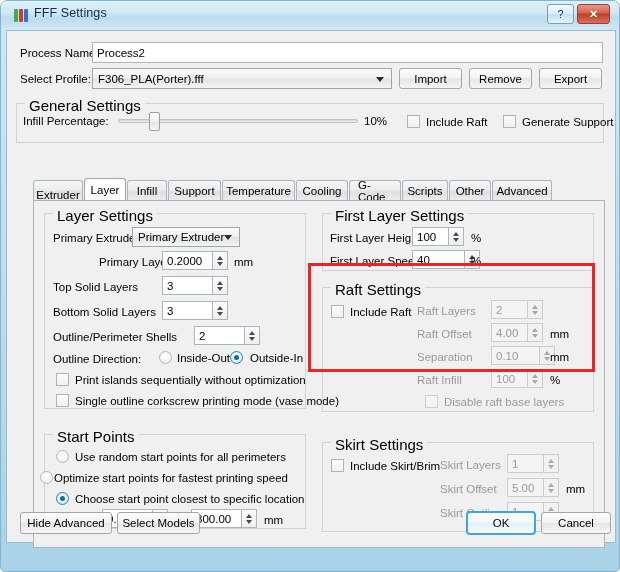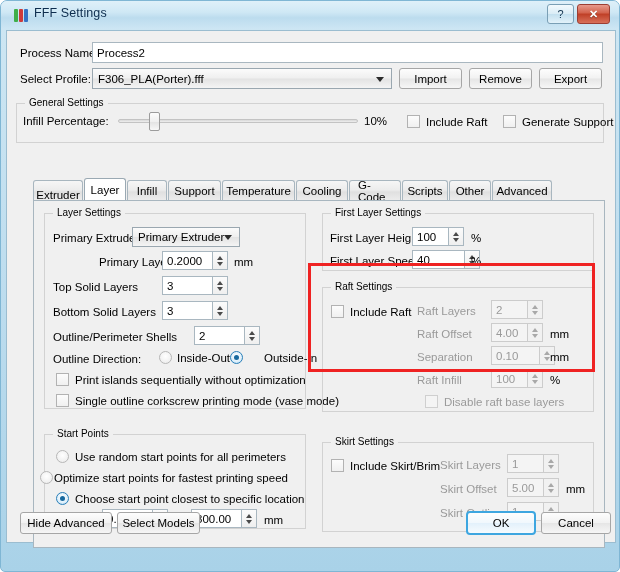--- a/index.html
+++ b/index.html
@@ -78,21 +78,21 @@
   .pbtn.default {
     border: 2px solid #3da6e0; border-radius: 4px;
     background: linear-gradient(180deg,#fdfdfd 0%,#f1f8fd 48%,#e3f1fb 52%,#f6fbfe 100%);
   }
   
   .group {
     position: absolute; border: 1px solid #d2d2d2; background: transparent;
   }
   .group > .gtitle {
     position: absolute; top: -7px; left: 8px; background: #f0f0f0;
-    padding: 0 4px; font-size: 10px; color: #000;
+    padding: 0 4px; font-size: 15px; color: #000;
   }
   
   .cb {
     width: 13px; height: 13px; border: 1px solid #b2b2b2;
     background: linear-gradient(180deg,#fcfcfc 0%,#f0f0f0 100%);
     display: inline-block;
   }
   .cb.dis { border-color: #cfcfcf; background: #f4f4f4; }
   .rb {
     width: 13px; height: 13px; border-radius: 50%;
@@ -300,21 +300,21 @@
             <i class="up"></i>
             <i class="dn"></i>
           </div>
       </div>
 
       <div class="lbl" style="position:absolute;left:19px;top:152px;">Outline Direction:</div>
       <div style="position:absolute;left:125px;top:150px;display:flex;align-items:center;gap:5px;">
         <span class="rb"></span>
         <span class="lbl">Inside-Out</span>
       </div>
-      <div style="position:absolute;left:196px;top:150px;display:flex;align-items:center;gap:21px;">
+      <div style="position:absolute;left:196px;top:150px;display:flex;align-items:center;gap:7px;">
         <span class="rb on"></span>
         <span class="lbl">Outside-In</span>
       </div>
 
       <div style="position:absolute;left:22px;top:172px;display:flex;align-items:center;gap:6px;">
         <span class="cb"></span>
         <span class="lbl">Print islands sequentially without optimization</span>
       </div>
       <div style="position:absolute;left:22px;top:193px;display:flex;align-items:center;gap:6px;">
         <span class="cb"></span>

